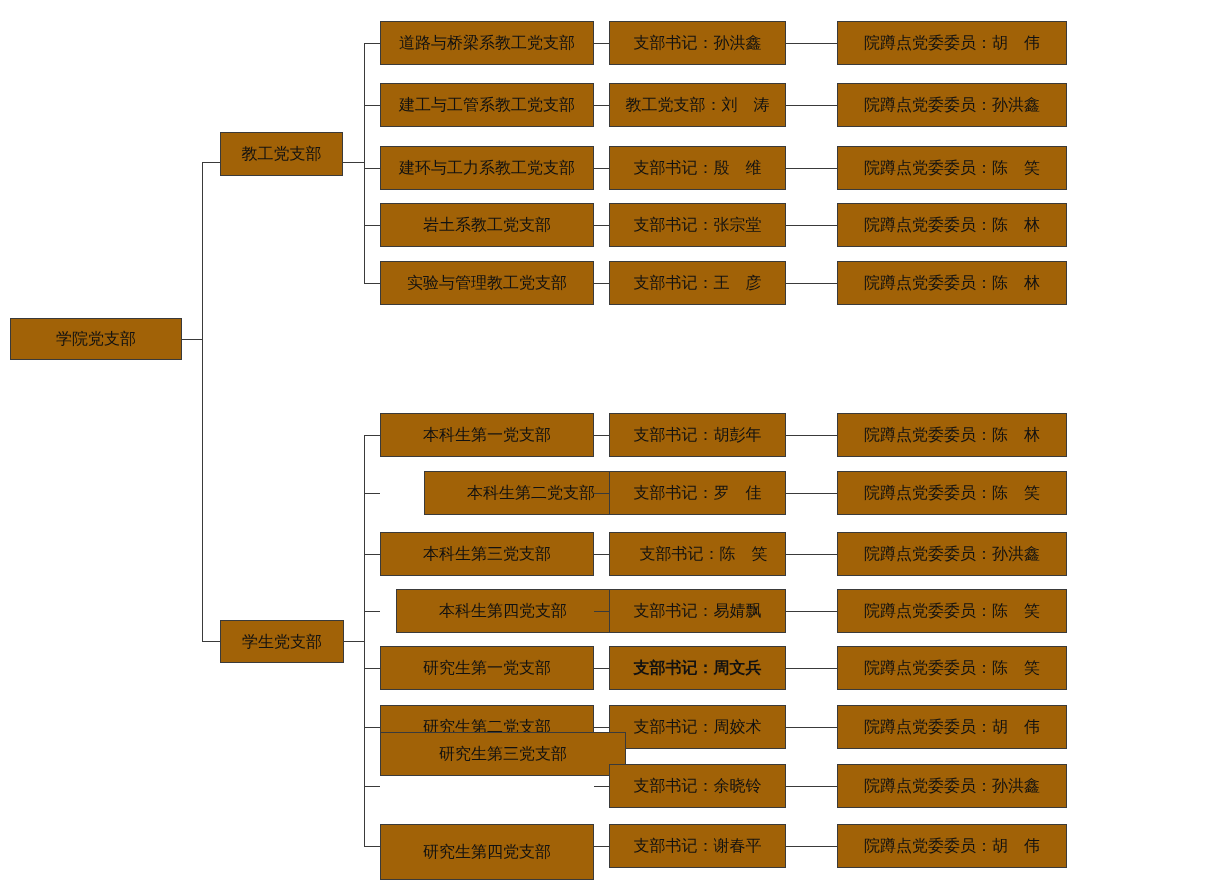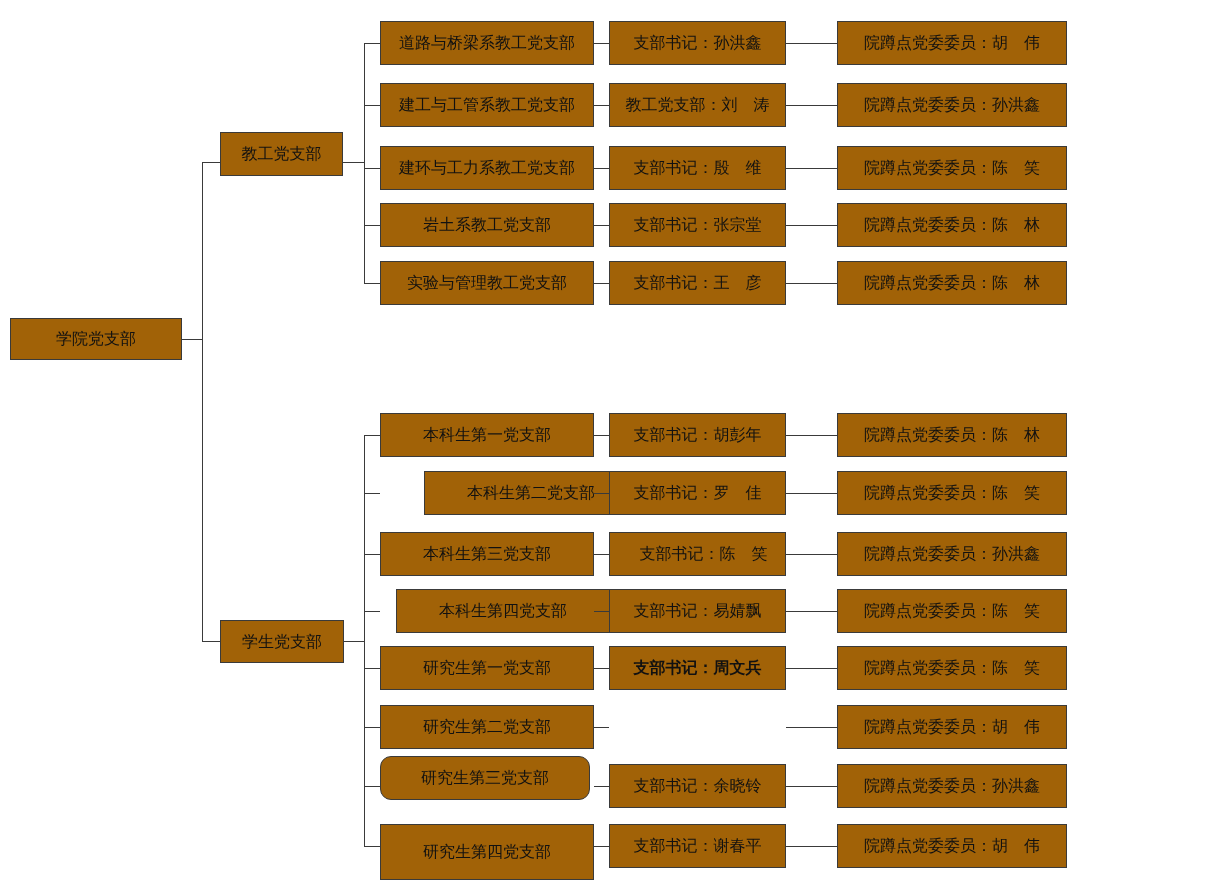--- a/index.html
+++ b/index.html
@@ -104,24 +104,25 @@
     <div class="node" style="left: 837px; top: 589px; width: 230px; height: 44px;">院蹲点党委委员：陈　笑</div>
     <div class="line" style="left: 364px; top: 668px; width: 16px; height: 1px;"></div>
     <div class="node" style="left: 380px; top: 646px; width: 214px; height: 44px;">研究生第一党支部</div>
     <div class="line" style="left: 594px; top: 668px; width: 15px; height: 1px;"></div>
     <div class="node" style="left: 609px; top: 646px; width: 177px; height: 44px; font-weight: bold;">支部书记：周文兵</div>
     <div class="line" style="left: 786px; top: 668px; width: 51px; height: 1px;"></div>
     <div class="node" style="left: 837px; top: 646px; width: 230px; height: 44px;">院蹲点党委委员：陈　笑</div>
     <div class="line" style="left: 364px; top: 727px; width: 16px; height: 1px;"></div>
     <div class="node" style="left: 380px; top: 705px; width: 214px; height: 44px;">研究生第二党支部</div>
     <div class="line" style="left: 594px; top: 727px; width: 15px; height: 1px;"></div>
+    <div class="node" style="left: 609px; top: 705px; width: 177px; height: 44px;">支部书记：周姣术</div>
     <div class="line" style="left: 786px; top: 727px; width: 51px; height: 1px;"></div>
     <div class="node" style="left: 837px; top: 705px; width: 230px; height: 44px;">院蹲点党委委员：胡　伟</div>
     <div class="line" style="left: 364px; top: 786px; width: 16px; height: 1px;"></div>
-    <div class="node" style="left: 380px; top: 756px; width: 210px; height: 44px; border-radius: 11px;">研究生第三党支部</div>
+    <div class="node" style="left: 380px; top: 732px; width: 246px; height: 44px;">研究生第三党支部</div>
     <div class="line" style="left: 594px; top: 786px; width: 15px; height: 1px;"></div>
     <div class="node" style="left: 609px; top: 764px; width: 177px; height: 44px;">支部书记：余晓铃</div>
     <div class="line" style="left: 786px; top: 786px; width: 51px; height: 1px;"></div>
     <div class="node" style="left: 837px; top: 764px; width: 230px; height: 44px;">院蹲点党委委员：孙洪鑫</div>
     <div class="line" style="left: 364px; top: 846px; width: 16px; height: 1px;"></div>
     <div class="node" style="left: 380px; top: 824px; width: 214px; height: 56px;">研究生第四党支部</div>
     <div class="line" style="left: 594px; top: 846px; width: 15px; height: 1px;"></div>
     <div class="node" style="left: 609px; top: 824px; width: 177px; height: 44px;">支部书记：谢春平</div>
     <div class="line" style="left: 786px; top: 846px; width: 51px; height: 1px;"></div>
     <div class="node" style="left: 837px; top: 824px; width: 230px; height: 44px;">院蹲点党委委员：胡　伟</div>

